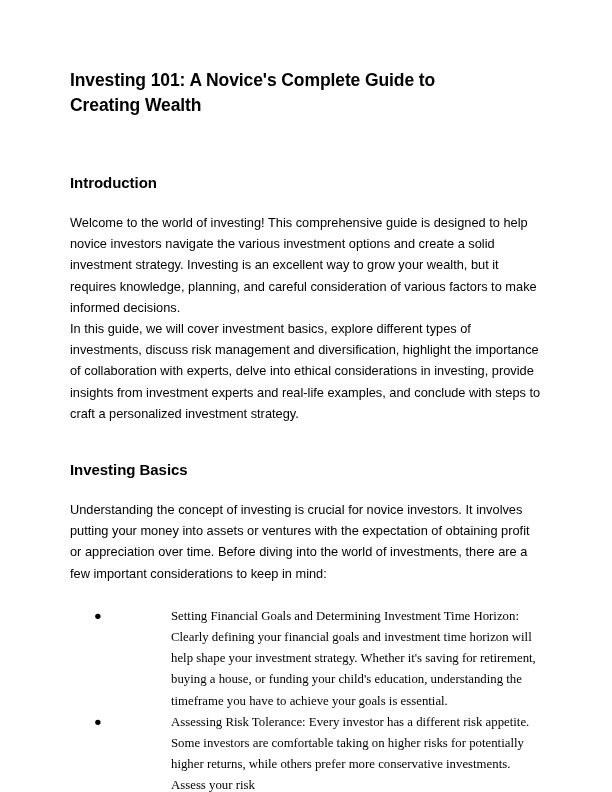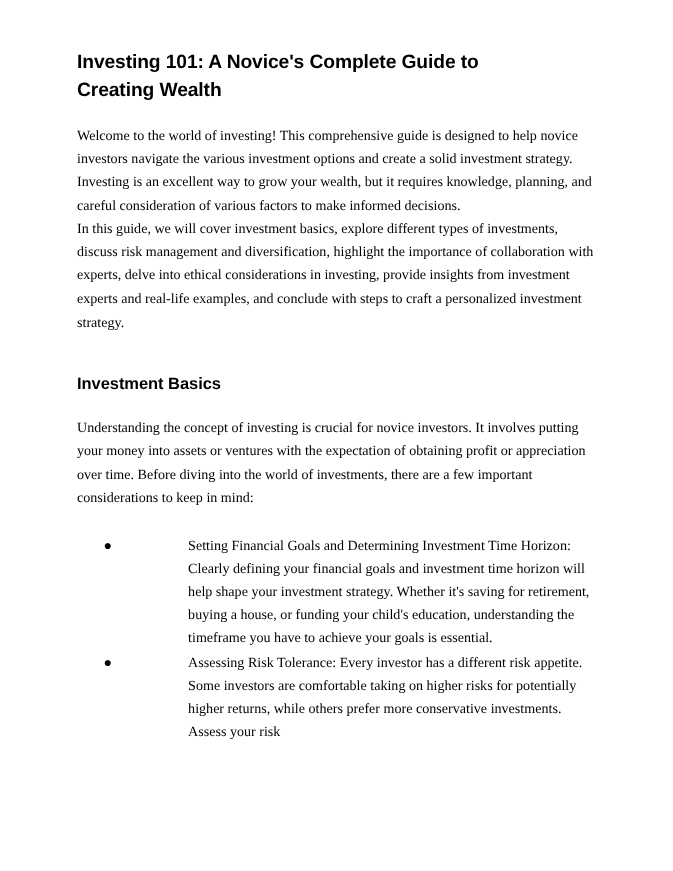--- a/index.html
+++ b/index.html
@@ -15,21 +15,21 @@
     font-family: "Liberation Serif", "DejaVu Serif", serif;
     color: #000000;
     -webkit-font-smoothing: antialiased;
   }
   .page {
     position: absolute;
     left: 0;
     top: 0;
     width: 612px;
     height: 588px;
-    padding: 44px 69px 0 70px;
+    padding: 68px 69px 0 70px;
     box-sizing: border-box;
   }
   .doc-title {
     font-family: "Liberation Sans", "DejaVu Sans", sans-serif;
     font-weight: bold;
     font-size: 17.5px;
     line-height: 25px;
     letter-spacing: -0.1px;
     margin: 0 0 0 0;
     color: #000000;
@@ -44,21 +44,21 @@
     color: #000000;
     margin: 0;
   }
   .section-heading.first {
     margin-top: 55px;
   }
   .section-heading.later {
     margin-top: 36px;
   }
   p.body-text {
-    font-family: Liberation Serif, serif;
+    font-family: Liberation Sans, sans-serif;
     font-size: 12.8px;
     line-height: 21.2px;
     color: #000000;
     margin: 0;
     text-align: left;
     max-width: 474px;
   }
   p.body-text.after-heading {
     margin-top: 19px;
   }
@@ -96,26 +96,27 @@
     margin-left: 36px;
   }
 </style>
 </head>
 <body>
 
 <div class="page">
 
   <h1 class="doc-title">Investing 101: A Novice's Complete Guide to Creating Wealth</h1>
 
+  <h2 class="section-heading first">Introduction</h2>
 
   <p class="body-text after-heading">Welcome to the world of investing! This comprehensive guide is designed to help novice investors navigate the various investment options and create a solid investment strategy. Investing is an excellent way to grow your wealth, but it requires knowledge, planning, and careful consideration of various factors to make informed decisions.</p>
 
   <p class="body-text">In this guide, we will cover investment basics, explore different types of investments, discuss risk management and diversification, highlight the importance of collaboration with experts, delve into ethical considerations in investing, provide insights from investment experts and real-life examples, and conclude with steps to craft a personalized investment strategy.</p>
 
-  <h2 class="section-heading later">Investment Basics</h2>
+  <h2 class="section-heading later">Investing Basics</h2>
 
   <p class="body-text after-heading">Understanding the concept of investing is crucial for novice investors. It involves putting your money into assets or ventures with the expectation of obtaining profit or appreciation over time. Before diving into the world of investments, there are a few important considerations to keep in mind:</p>
 
   <ul class="bullet-list">
     <li>
       <span class="bullet-marker">●</span>
       <span class="li-text">Setting Financial Goals and Determining Investment Time Horizon: Clearly defining your financial goals and investment time horizon will help shape your investment strategy. Whether it's saving for retirement, buying a house, or funding your child's education, understanding the timeframe you have to achieve your goals is essential.</span>
     </li>
     <li>
       <span class="bullet-marker">●</span>

